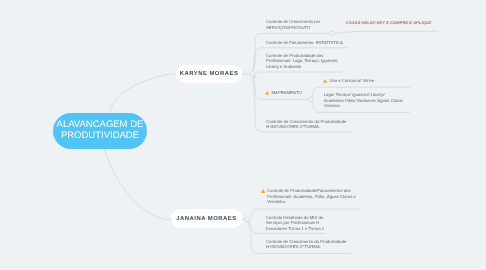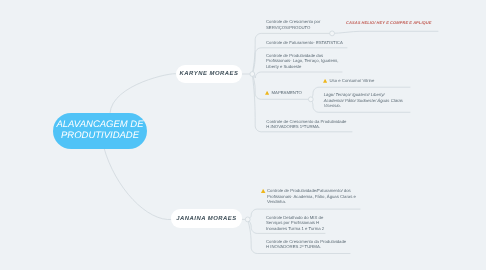--- a/index.html
+++ b/index.html
@@ -1,21 +1,21 @@
 <!DOCTYPE html>
 <html><head>
 <meta charset="utf-8">
 <style>
   html,body{margin:0;padding:0;}
   body{width:486px;height:270px;overflow:hidden;background:#eef2f5;
        font-family:"Liberation Sans",sans-serif;
        -webkit-font-smoothing:antialiased;text-rendering:geometricPrecision;}
   #stage{position:relative;width:486px;height:270px;transform:translateZ(0);}
   svg.links{position:absolute;left:0;top:0;width:486px;height:270px;pointer-events:none;}
-  .node{position:absolute;box-sizing:border-box;transform:translateZ(0);font-style:italic;}
+  .node{position:absolute;box-sizing:border-box;transform:translateZ(0);}
   .root{left:53px;top:113px;width:94px;height:36px;background:rgba(79,195,247,0.995);border-radius:18px;
         color:#ffffff;display:flex;align-items:center;justify-content:center;text-align:center;
         font-size:9.5px;line-height:10.6px;white-space:pre-line;}
   .pill{background:rgba(255,255,255,0.995);border-radius:9px;color:#3d4d57;font-weight:bold;font-size:5.9px;
         letter-spacing:.5px;display:flex;align-items:center;justify-content:center;white-space:nowrap;}
   .leaf{position:absolute;transform:translateZ(0);color:#5c6b75;font-size:4.3px;line-height:5.6px;white-space:pre-line;letter-spacing:-0.02px;}
   .leaf.red{color:#c26058;font-style:italic;font-weight:bold;font-size:4.0px;letter-spacing:0.08px;}
   .leaf.ital{font-style:italic;}
 </style>
 </head>

